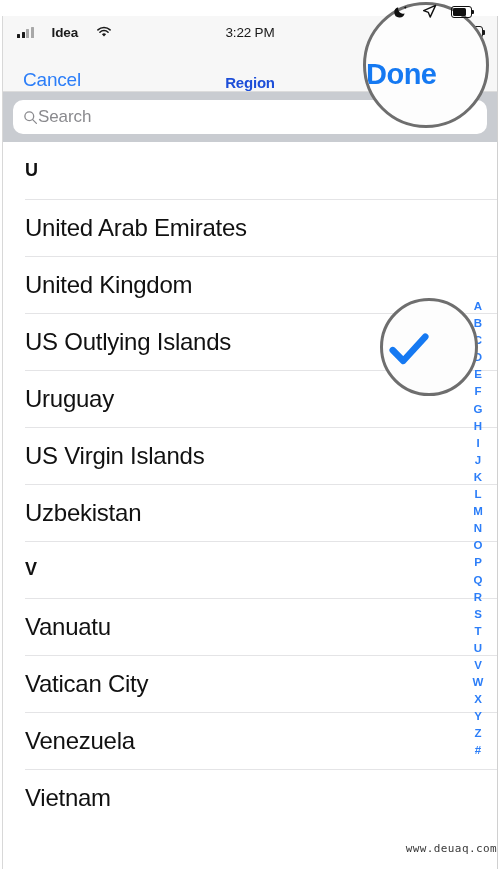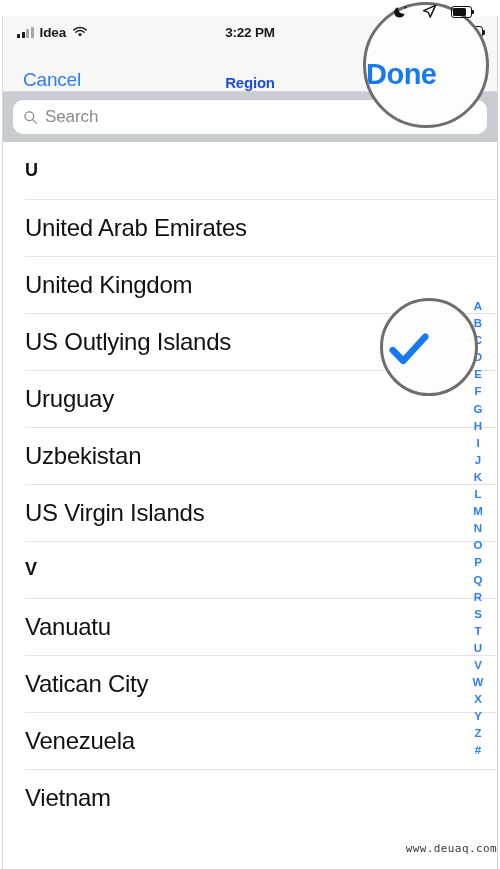--- a/index.html
+++ b/index.html
@@ -47,21 +47,21 @@
     position: relative;
     height: 32px;
     background: #f7f7f7;
     display: flex;
     align-items: center;
     padding: 0 14px;
   }
   .status-left {
     display: flex;
     align-items: center;
-    gap: 6px;
+    gap: 18px;
     flex: 0 0 auto;
   }
   .signal-bars {
     display: flex;
     align-items: flex-end;
     gap: 1.5px;
     height: 11px;
   }
   .signal-bars i {
     display: block;
@@ -80,21 +80,21 @@
     color: #1a1a1a;
     letter-spacing: -0.1px;
   }
   .wifi-icon { width: 16px; height: 12px; display:block; }
 
   .status-time {
     position: absolute;
     left: 0; right: 0;
     text-align: center;
     font-size: 13.5px;
-    font-weight: 700;
+    font-weight: 400;
     color: #1a1a1a;
     letter-spacing: -0.2px;
     pointer-events: none;
   }
 
   .status-right {
     margin-left: auto;
     display: flex;
     align-items: center;
     gap: 7px;
@@ -177,21 +177,20 @@
     padding: 0 10px;
   }
   .search-field {
     flex: 1;
     height: 34px;
     background: #ffffff;
     border-radius: 10px;
     display: flex;
     align-items: center;
     padding: 0 10px;
-    gap: 7px;
   }
   .search-glass { width: 15px; height: 15px; display:block; flex:0 0 auto; }
   .search-placeholder {
     font-size: 17px;
     color: #8a8a8e;
     letter-spacing: -0.1px;
   }
 
   
   .list {
@@ -403,24 +402,24 @@
         <div class="row">
           <span class="row-label">United Kingdom</span>
         </div>
         <div class="row">
           <span class="row-label">US Outlying Islands</span>
         </div>
         <div class="row">
           <span class="row-label">Uruguay</span>
         </div>
         <div class="row">
+          <span class="row-label">US Virgin Islands</span>
+        </div>
+        <div class="row">
           <span class="row-label">Uzbekistan</span>
-        </div>
-        <div class="row">
-          <span class="row-label">US Virgin Islands</span>
         </div>
         <div class="row section-header">
           <span class="row-label">V</span>
         </div>
         <div class="row">
           <span class="row-label">Vanuatu</span>
         </div>
         <div class="row">
           <span class="row-label">Vatican City</span>
         </div>

